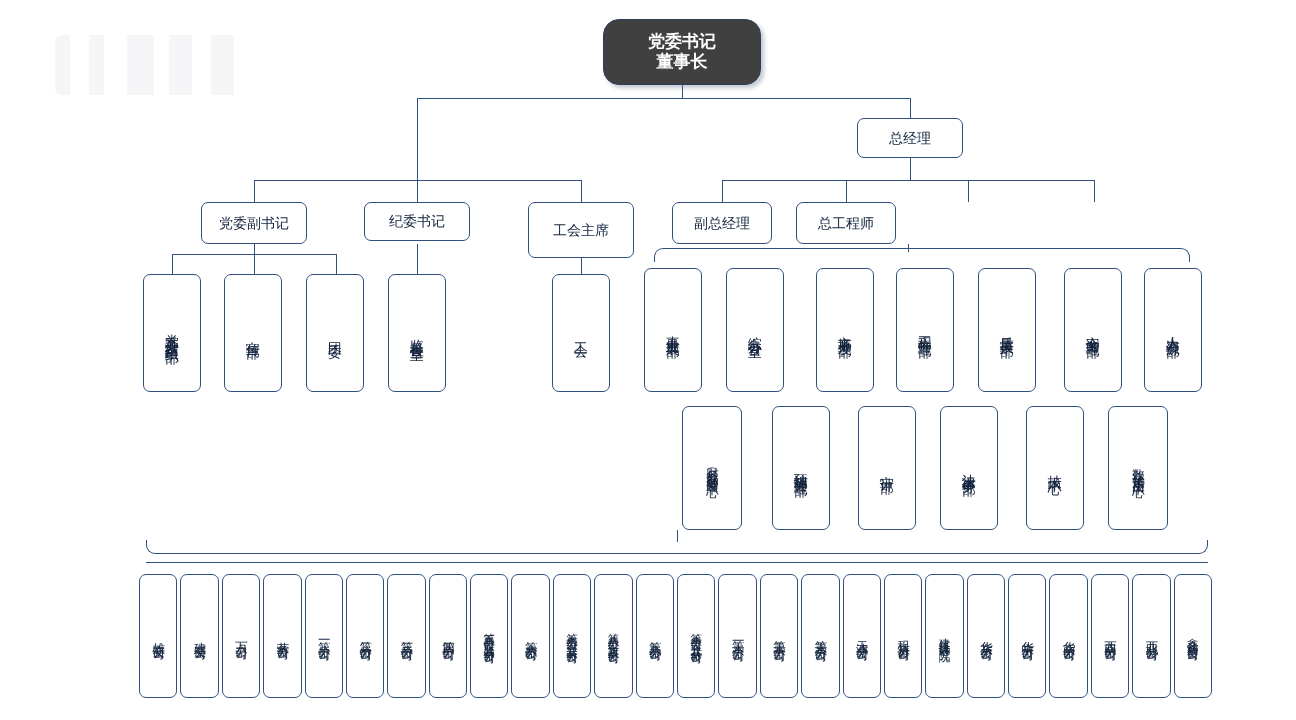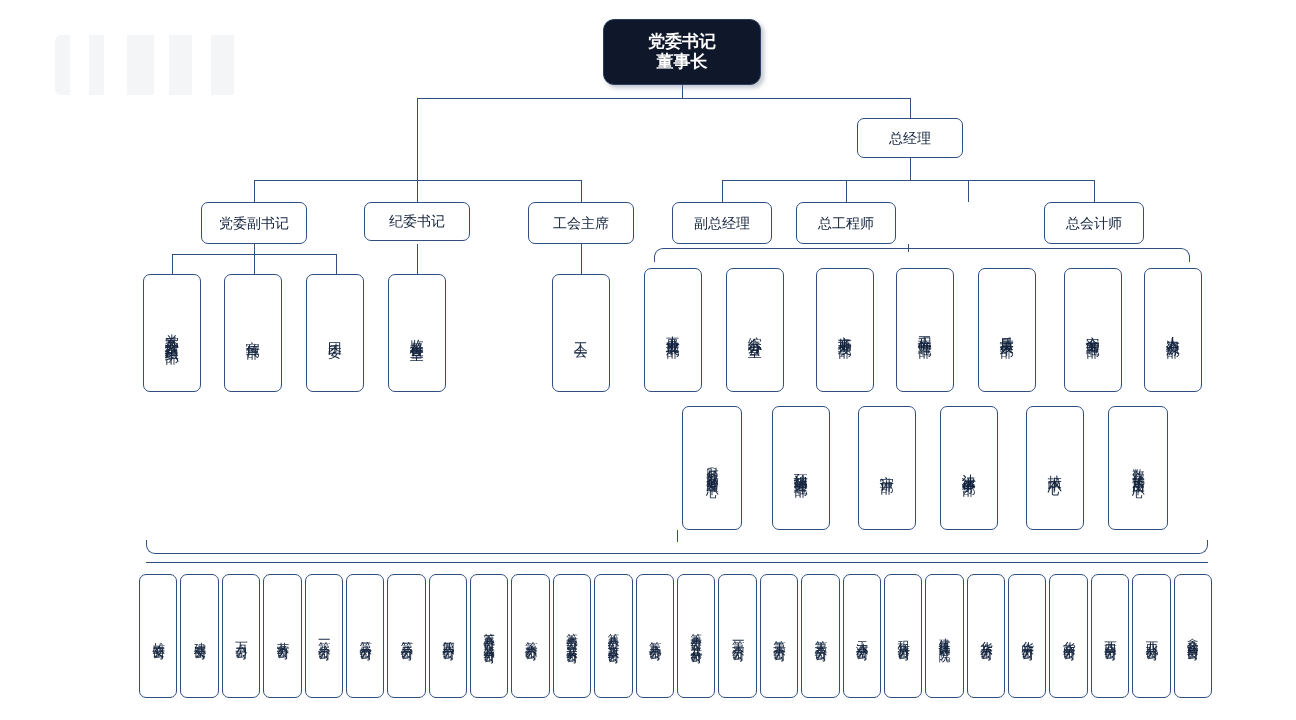--- a/index.html
+++ b/index.html
@@ -23,26 +23,26 @@
     background: #ffffff;
     display: flex;
     align-items: center;
     justify-content: center;
     text-align: center;
     font-size: 14px;
     line-height: 1.15;
     color: #13233d;
   }
   .node.top {
-    background: #0f172a;
+    background: #404040;
     border: 1.4px solid #2b3d60;
     color: #ffffff;
     font-weight: bold;
     font-size: 17px;
-    border-radius: 11px;
+    border-radius: 16px;
     box-shadow: 3px 3px 4px rgba(120,130,150,0.45);
   }
   .node.horiz { }
   .node.vert {
     writing-mode: vertical-rl;
     text-orientation: upright;
     letter-spacing: 1px;
     padding: 6px 0;
   }
   .node.vert .txt {
@@ -148,33 +148,30 @@
   <div class="node horiz" style="left:857px; top:118px; width:106px; height:40px;">
     <span>总经理</span>
   </div>
 
   <div class="node horiz" style="left:201px; top:202px; width:106px; height:42px;">
     <span>党委副书记</span>
   </div>
   <div class="node horiz" style="left:364px; top:202px; width:106px; height:39px;text-align:right;">
     <span>纪委书记</span>
   </div>
-  <div class="node horiz" style="left:528px; top:202px; width:106px; height:42px;">
+  <div class="node horiz" style="left:528px; top:202px; width:106px; height:56px;">
     <span>工会主席</span>
   </div>
 
   <div class="node horiz" style="left:796px; top:202px; width:100px; height:42px;">
     <span>总工程师</span>
   </div>
   <div class="node horiz" style="left:672px; top:202px; width:100px; height:42px;">
     <span>副总经理</span>
   </div>
-  <div class="node horiz" style="left:1044px; top:202px; width:100px; height:42px;">
-    <span>总会计师</span>
-  </div>
 
   <div class="node vert" style="left:143px; top:274px; width:58px; height:118px;">
     <div class="vcol">
         <span class="txt">党委办公室（组织部）</span>
       </div>
   </div>
   <div class="node vert" style="left:224px; top:274px; width:58px; height:118px;">
     <div class="vcol">
         <span class="txt">宣传部</span>
       </div>

